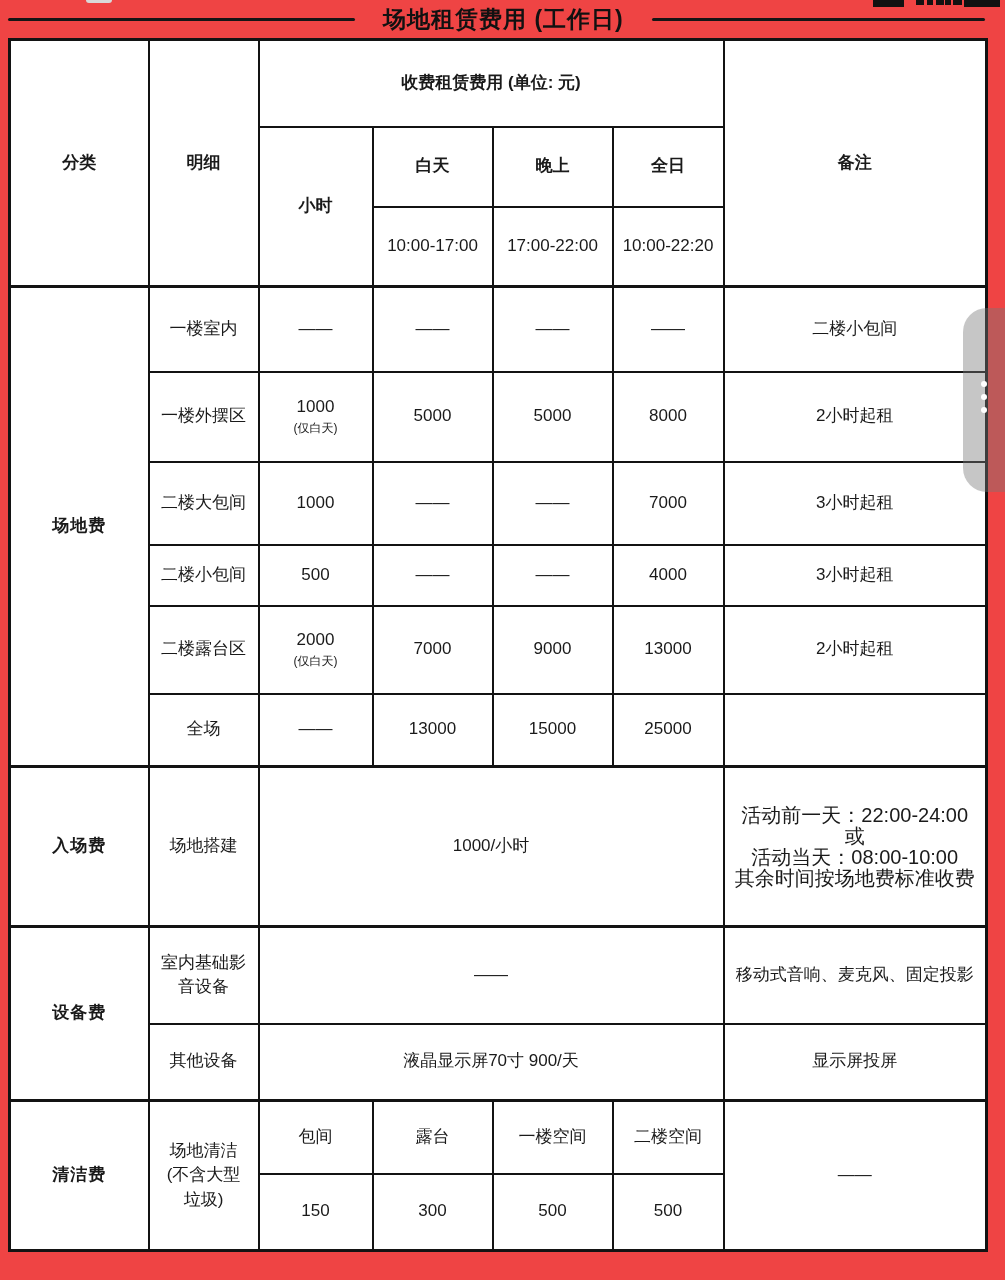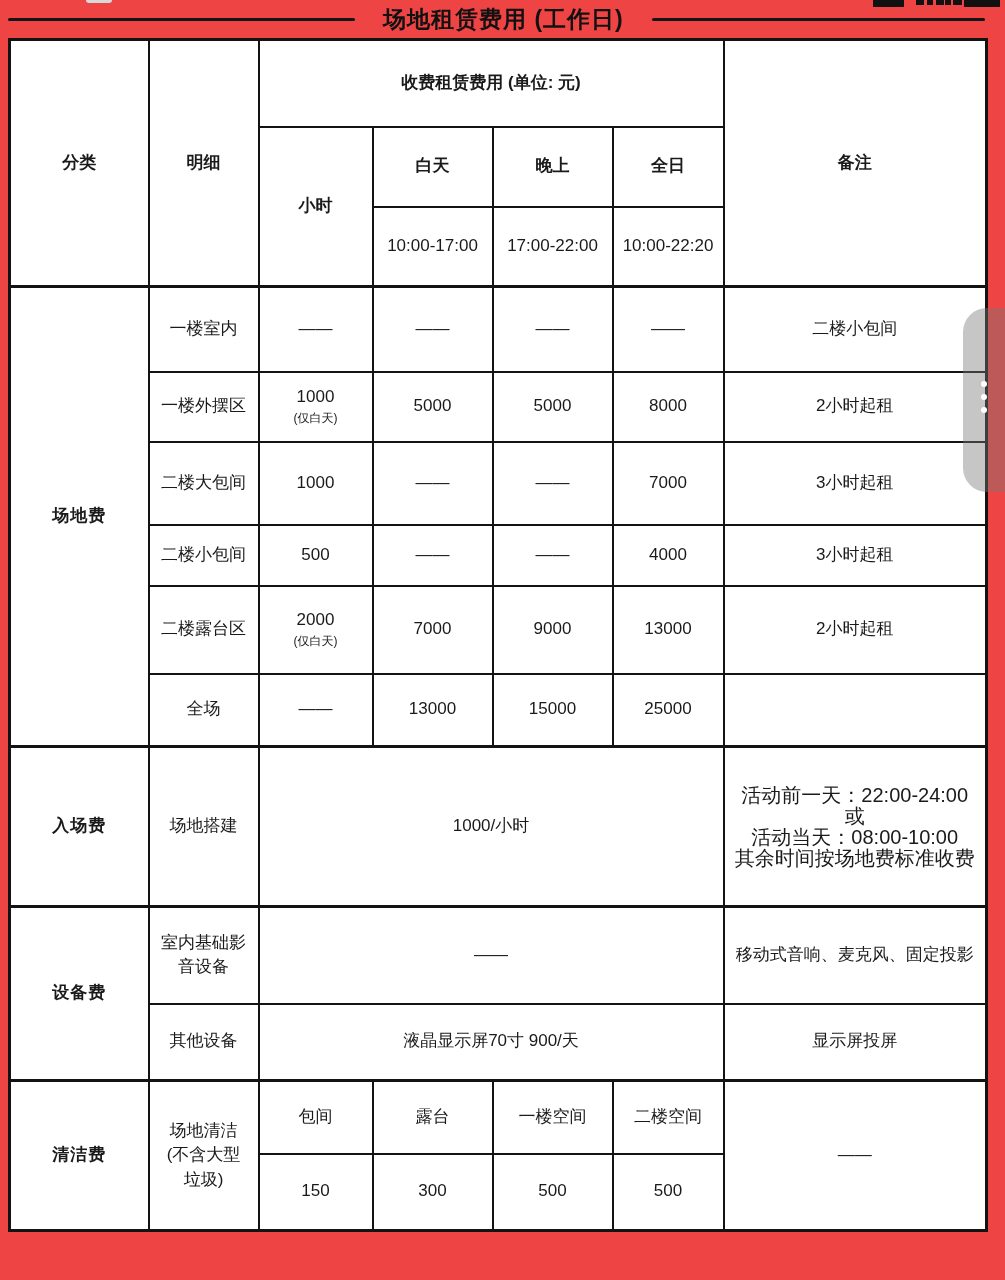--- a/index.html
+++ b/index.html
@@ -118,21 +118,21 @@
 
     <tr class="databegin" style="height:85px">
       <td class="cat" rowspan="6">场地费</td>
       <td class="det">一楼室内</td>
       <td>——</td>
       <td>——</td>
       <td>——</td>
       <td>——</td>
       <td class="rem">二楼小包间</td>
     </tr>
-    <tr style="height:70px">
+    <tr style="height:90px">
       <td class="det">一楼外摆区</td>
       <td>
         <div>1000</div>
         <div class="sub">(仅白天)</div>
       </td>
       <td>5000</td>
       <td>5000</td>
       <td>8000</td>
       <td class="rem">2小时起租</td>
     </tr>

